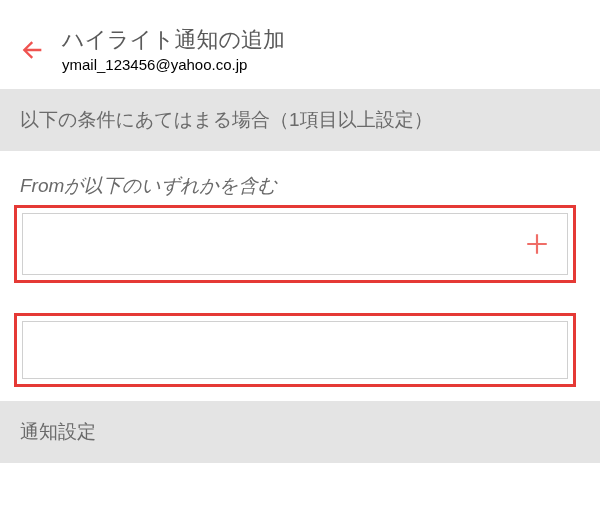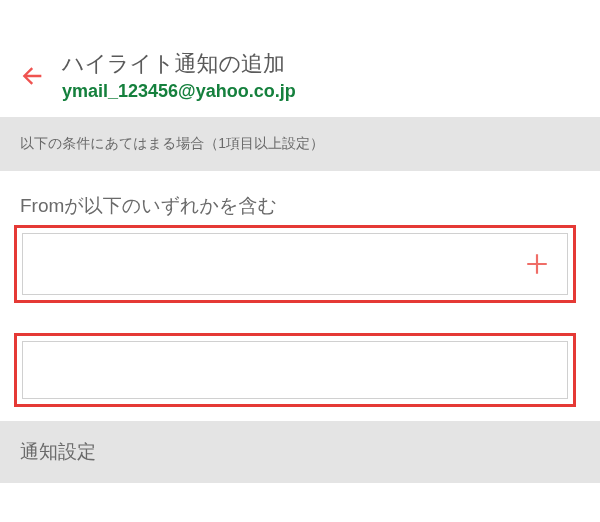--- a/index.html
+++ b/index.html
@@ -13,21 +13,20 @@
       height: 522px;
       background: #ffffff;
       color: #5a5a5a;
       overflow: hidden;
     }
     .header {
       display: flex;
       align-items: center;
       padding: 25px 18px 14px 14px;
       background: #ffffff;
-      margin-top: 24px;
     }
     .back-arrow {
       width: 36px;
       height: 36px;
       display: flex;
       align-items: center;
       justify-content: center;
       cursor: pointer;
       flex-shrink: 0;
       margin-right: 12px;
@@ -36,32 +35,33 @@
       display: flex;
       flex-direction: column;
       line-height: 1.35;
     }
     .title {
       font-size: 22px;
       color: #5a5a5a;
       font-weight: 400;
     }
     .subtitle {
-      font-size: 18px;
-      color: #15803d;
-      font-weight: 700;
+      font-size: 15px;
+      color: #000000;
+      font-weight: 400;
     }
     .section-header {
       background: #e4e4e4;
       padding: 18px 20px;
-      font-size: 14px;
+      font-size: 19px;
       color: #6a6a6a;
     }
     .field-block {
       padding: 22px 24px 8px 14px;
+      font-style: italic;
     }
     .field-label {
       font-size: 19px;
       color: #6a6a6a;
       margin-bottom: 6px;
       padding-left: 6px;
     }
     .highlight-box {
       border: 3px solid #e53935;
       padding: 5px;

